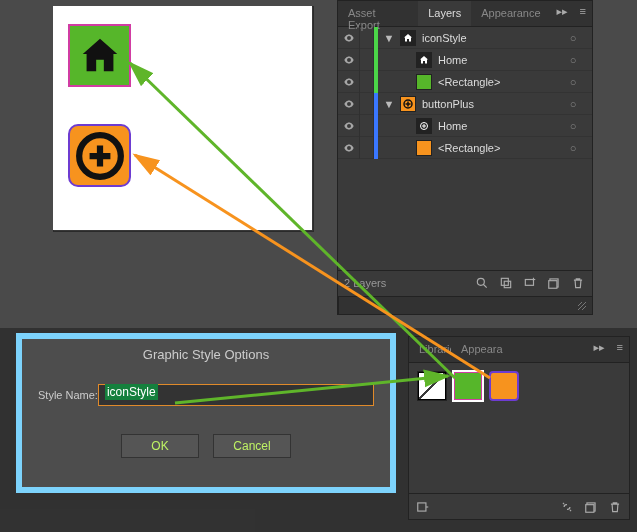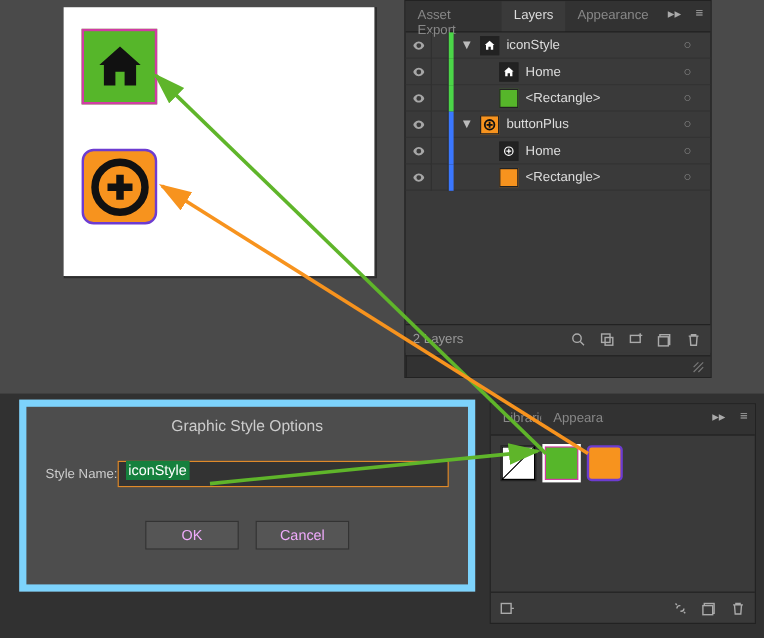--- a/index.html
+++ b/index.html
@@ -45,21 +45,21 @@
   
   .dim-overlay { position:absolute; left:0; top: 328px; width: 637px; height: 204px; background: rgba(30,30,30,0.55); }
   .dialog { position:absolute; left: 16px; top: 333px; width: 380px; height: 160px; background: #4d4d4d; border: 6px solid #7dd3fc; }
   .dialog-title { text-align:center; color:#ccc; padding: 8px 0 4px 0; font-size: 13px;}
   .dialog-body { padding: 18px 16px; }
   .field-row { display:flex; align-items:center; gap:0;}
   .field-label { color:#ccc; }
   .text-input { flex:1; height: 22px; background:#333; border:1px solid #e08a2a; color:#fff; padding: 0 6px; font-size:12px;}
   .text-input .sel { background:#15803d; color:#fff; padding:1px 2px;}
   .dialog-buttons { display:flex; gap: 14px; justify-content:center; margin-top: 28px;}
-  .btn { width: 78px; height: 24px; background:#555; border:1px solid #333; color:#f0abfc; display:flex; align-items:center; justify-content:center; font-size:12px;}
+  .btn { width: 78px; height: 24px; background:#555; border:1px solid #333; color:#bef264; display:flex; align-items:center; justify-content:center; font-size:12px;}
 
   
   .styles-panel { left: 408px; top: 336px; width: 222px; height: 184px; }
   .swatches-area { padding: 8px; display:flex; gap:6px;}
   .style-swatch { width: 30px; height: 30px; border:1px solid #222; background:#555; position:relative;}
   .style-swatch.default { background: linear-gradient(135deg,#fff 0 48%, transparent 48% 52%, #fff 52% 100%); }
   .style-swatch.default::after{content:"";position:absolute;inset:0;border:1px solid #000;}
   .style-swatch.selected { outline: 2px solid #fff; outline-offset: -1px;}
   .style-swatch.greenish { background:#56b62a; border:2px solid #d13ca3;}
   .style-swatch.orangeish { background:#f7931e; border:2px solid #6d3cd1; border-radius:4px;}

